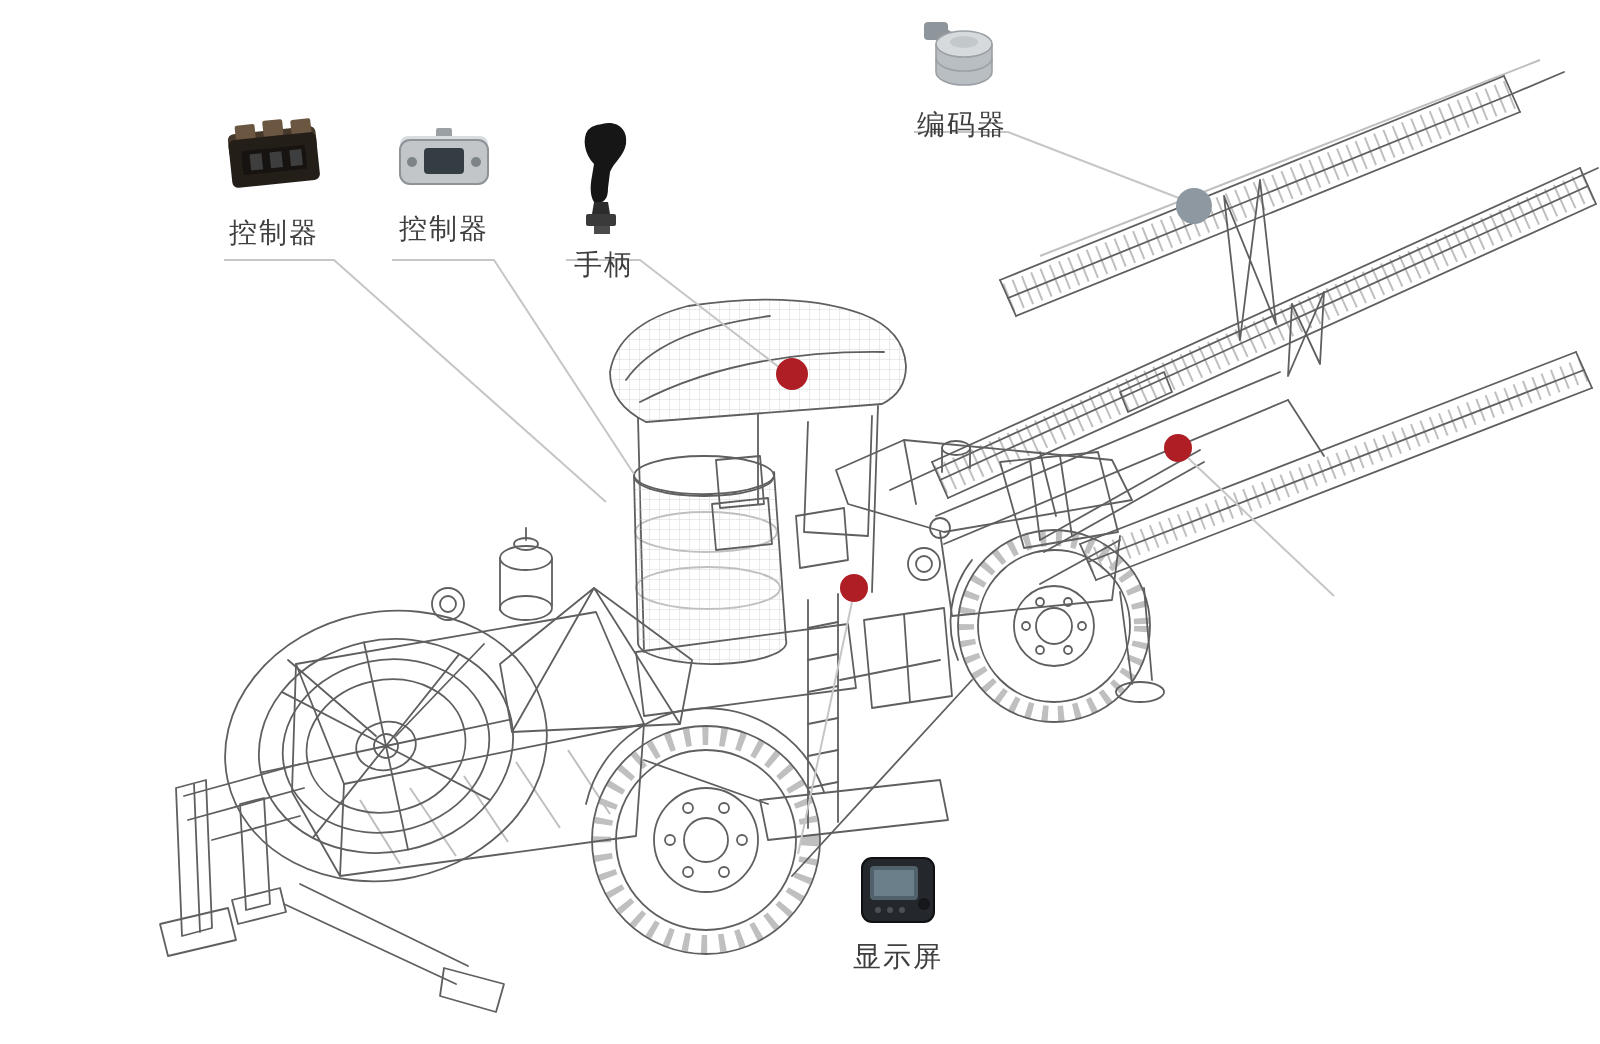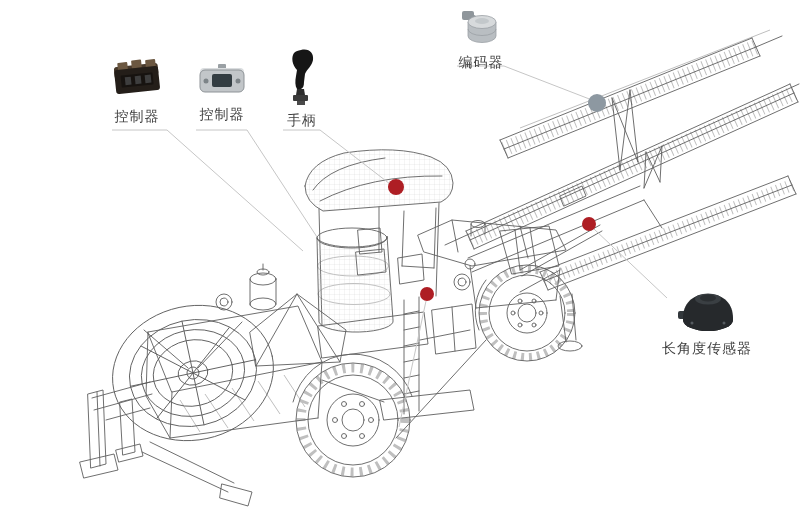--- a/index.html
+++ b/index.html
@@ -21,21 +21,21 @@
   .callout .label {
     font-size: 14px;
     color: #3f3f3f;
     letter-spacing: 1px;
     white-space: nowrap;
     text-align: right;
   }
   
   .co-controller1 { left: 104px; top: 56px;  width: 66px; }
   .co-controller2 { left: 192px; top: 60px;  width: 60px; }
-  .co-handle      { left: 272px; top: 48px;  width: 60px; }
+  .co-handle      { left: 272px; top: 60px;  width: 60px; }
   .co-encoder     { left: 448px; top: 8px;   width: 66px; }
   .co-sensor      { left: 656px; top: 282px; width: 102px; }
   .co-keypad      { left: 352px; top: 426px; width: 74px; }
   .co-display     { left: 412px; top: 426px; width: 74px; }
 </style>
 </head>
 <body>
 
 <div class="stage">
 
@@ -235,28 +235,28 @@
       <rect x="3" y="3" width="12" height="9" rx="2" fill="#8f969b"></rect>
       <path d="M14,8 L21,12" stroke="#8f969b" stroke-width="3" fill="none"></path>
       <path d="M9,14 L9,28 A14,6.5 0 0 0 37,28 L37,14" fill="#b9bec2" stroke="#9aa0a5" stroke-width="0.8"></path>
       <path d="M9,21 A14,6.5 0 0 0 37,21" fill="none" stroke="#9aa0a5" stroke-width="0.8"></path>
       <ellipse cx="23" cy="14" rx="14" ry="6.5" fill="#d7dadc" stroke="#9aa0a5" stroke-width="0.8"></ellipse>
       <ellipse cx="23" cy="13" rx="7" ry="3" fill="#c3c8cb"></ellipse>
     </svg>
     <div class="label">编码器</div>
   </div>
 
-  <div class="callout co-sensor">
-    <svg width="58" height="52" viewBox="0 0 58 52">
-      <rect x="0" y="29" width="8" height="8" rx="2" fill="#33383c"></rect>
-      <ellipse cx="30" cy="38" rx="25" ry="11" fill="#17191b"></ellipse>
-      <path d="M5,36 C5,22 14,12 30,12 C46,12 55,22 55,36 L55,38 A25,11 0 0 1 5,38 Z" fill="#26292c"></path>
-      <ellipse cx="30" cy="17" rx="13" ry="5.5" fill="#3a3f43"></ellipse>
-      <ellipse cx="30" cy="16" rx="8" ry="3.5" fill="#2b2f32"></ellipse>
-      <circle cx="14" cy="41" r="1.5" fill="#555b60"></circle>
-      <circle cx="46" cy="41" r="1.5" fill="#555b60"></circle>
-    </svg>
-    <div class="label">长角度传感器</div>
-  </div>
-
-
+
+
+  <div class="callout co-display">
+    <svg width="40" height="38" viewBox="0 0 40 38">
+      <rect x="2" y="3" width="36" height="32" rx="5" fill="#24282c" stroke="#0e1012"></rect>
+      <rect x="6" y="7" width="24" height="17" rx="2" fill="#50616c"></rect>
+      <rect x="8" y="9" width="20" height="13" fill="#6b7f8a"></rect>
+      <circle cx="33" cy="26" r="3" fill="#15171a"></circle>
+      <circle cx="10" cy="29" r="1.5" fill="#4a5156"></circle>
+      <circle cx="16" cy="29" r="1.5" fill="#4a5156"></circle>
+      <circle cx="22" cy="29" r="1.5" fill="#4a5156"></circle>
+    </svg>
+    <div class="label">显示屏</div>
+  </div>
 
 </div>
 
 </body></html>

